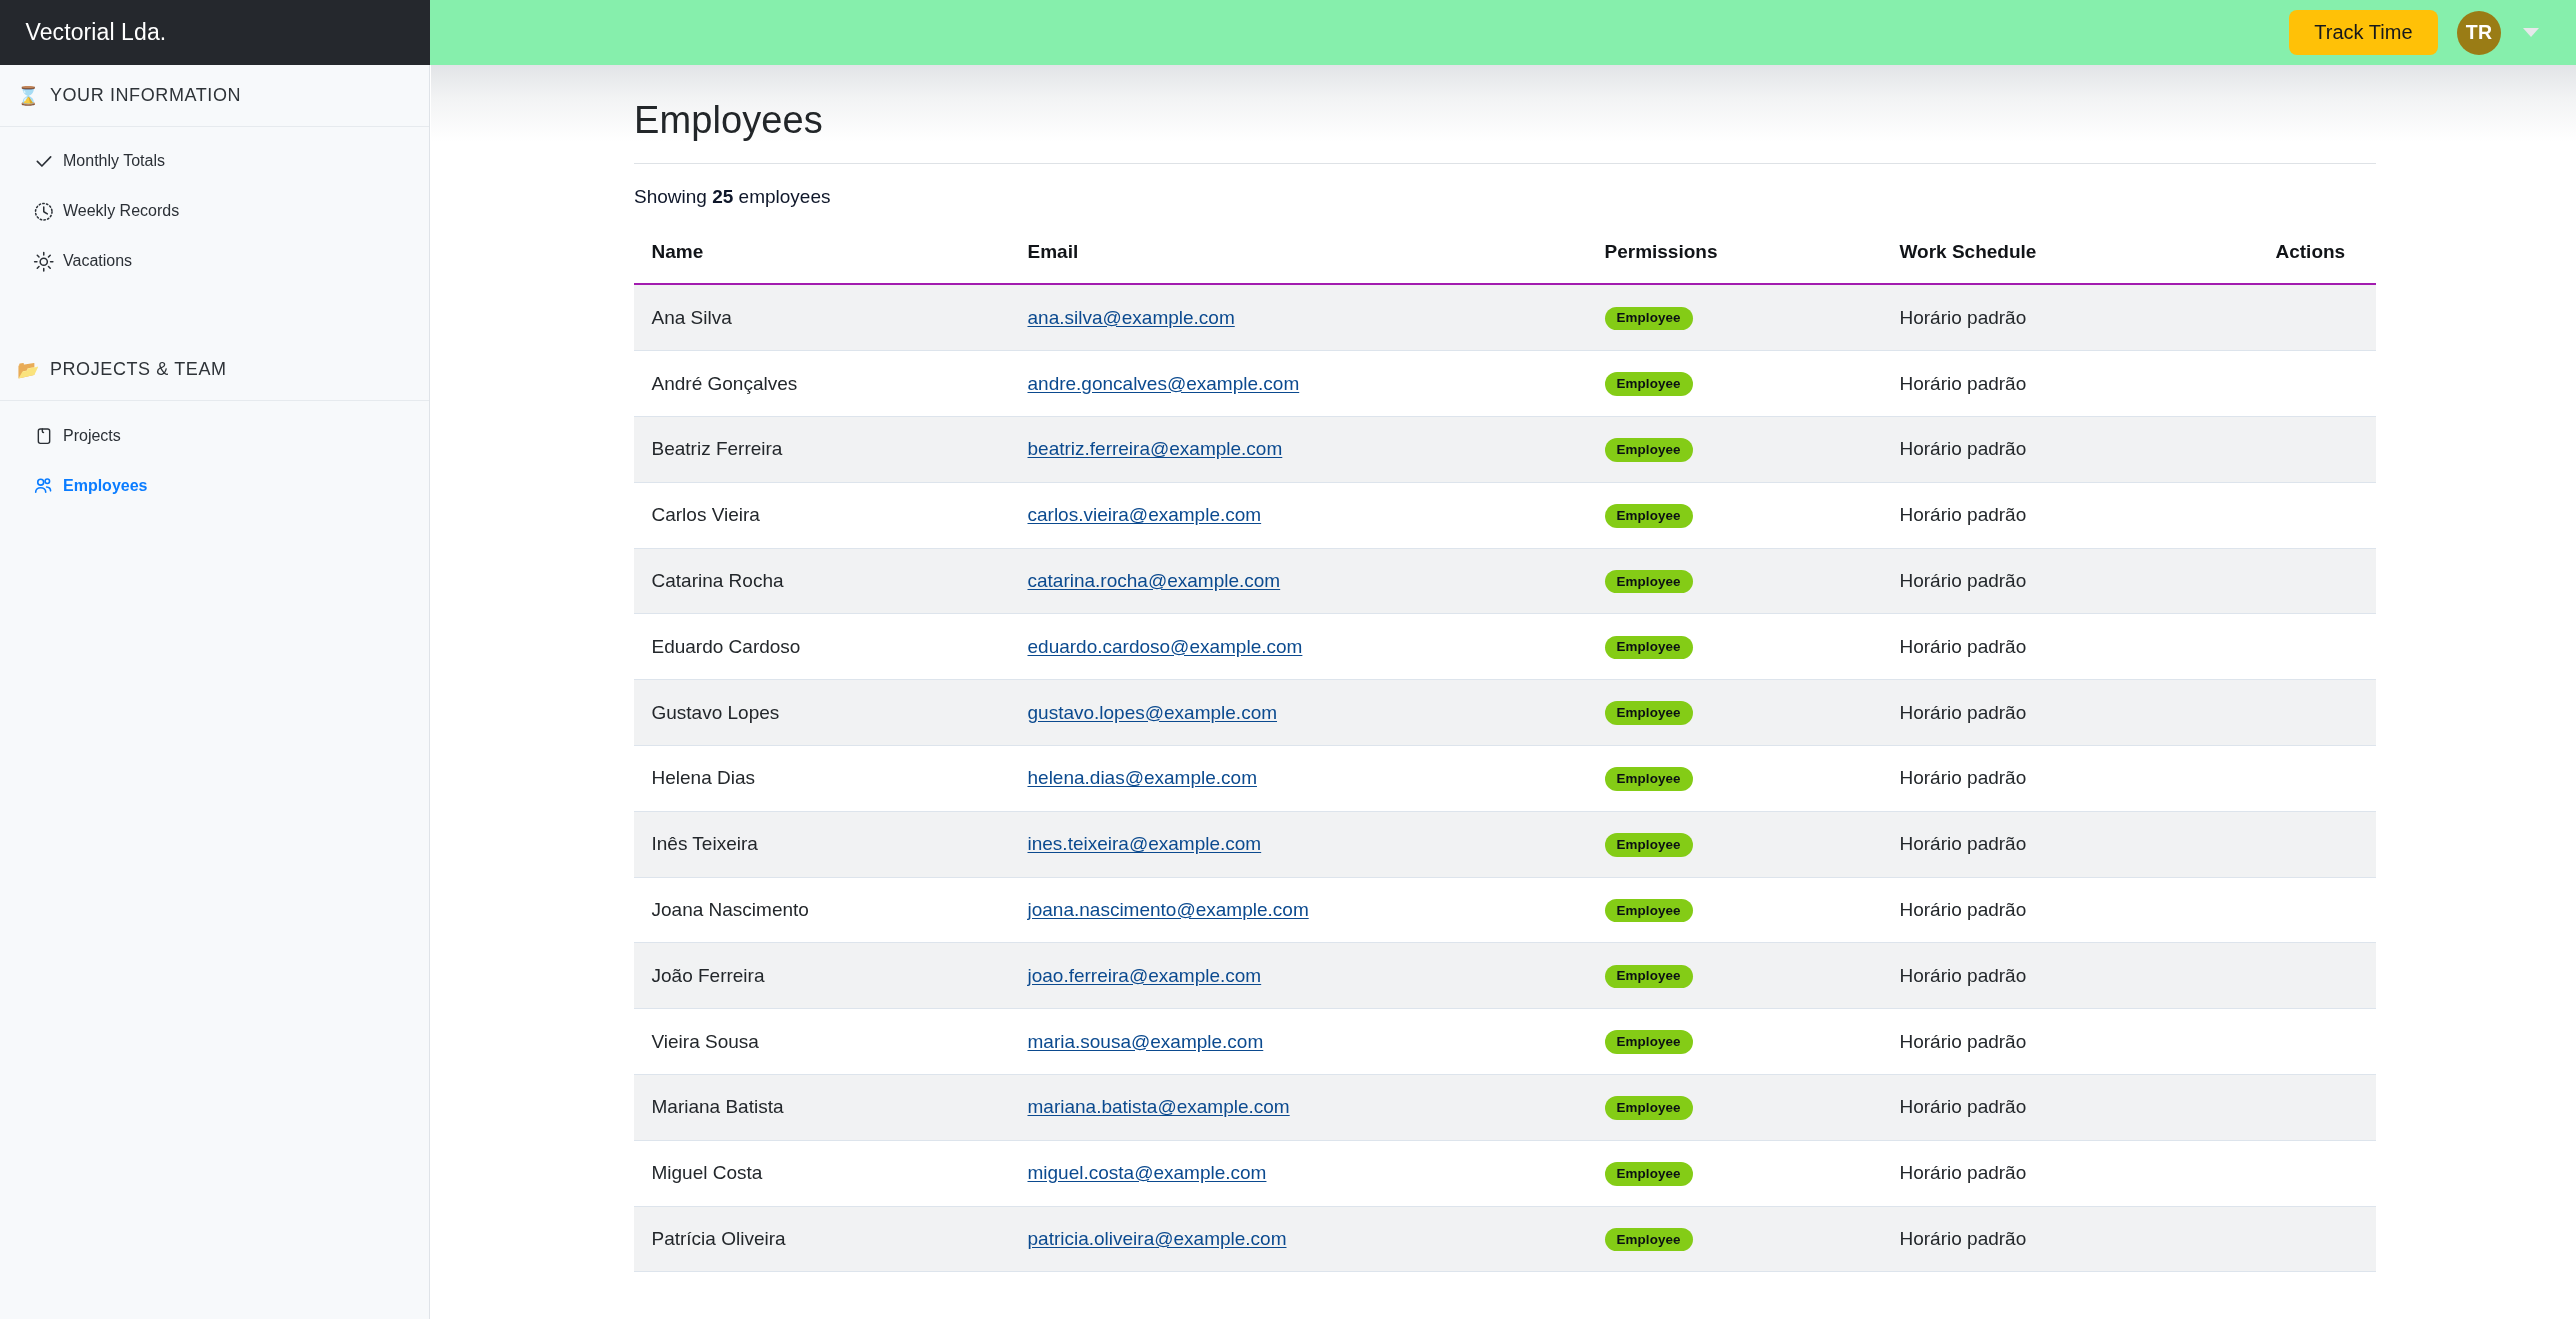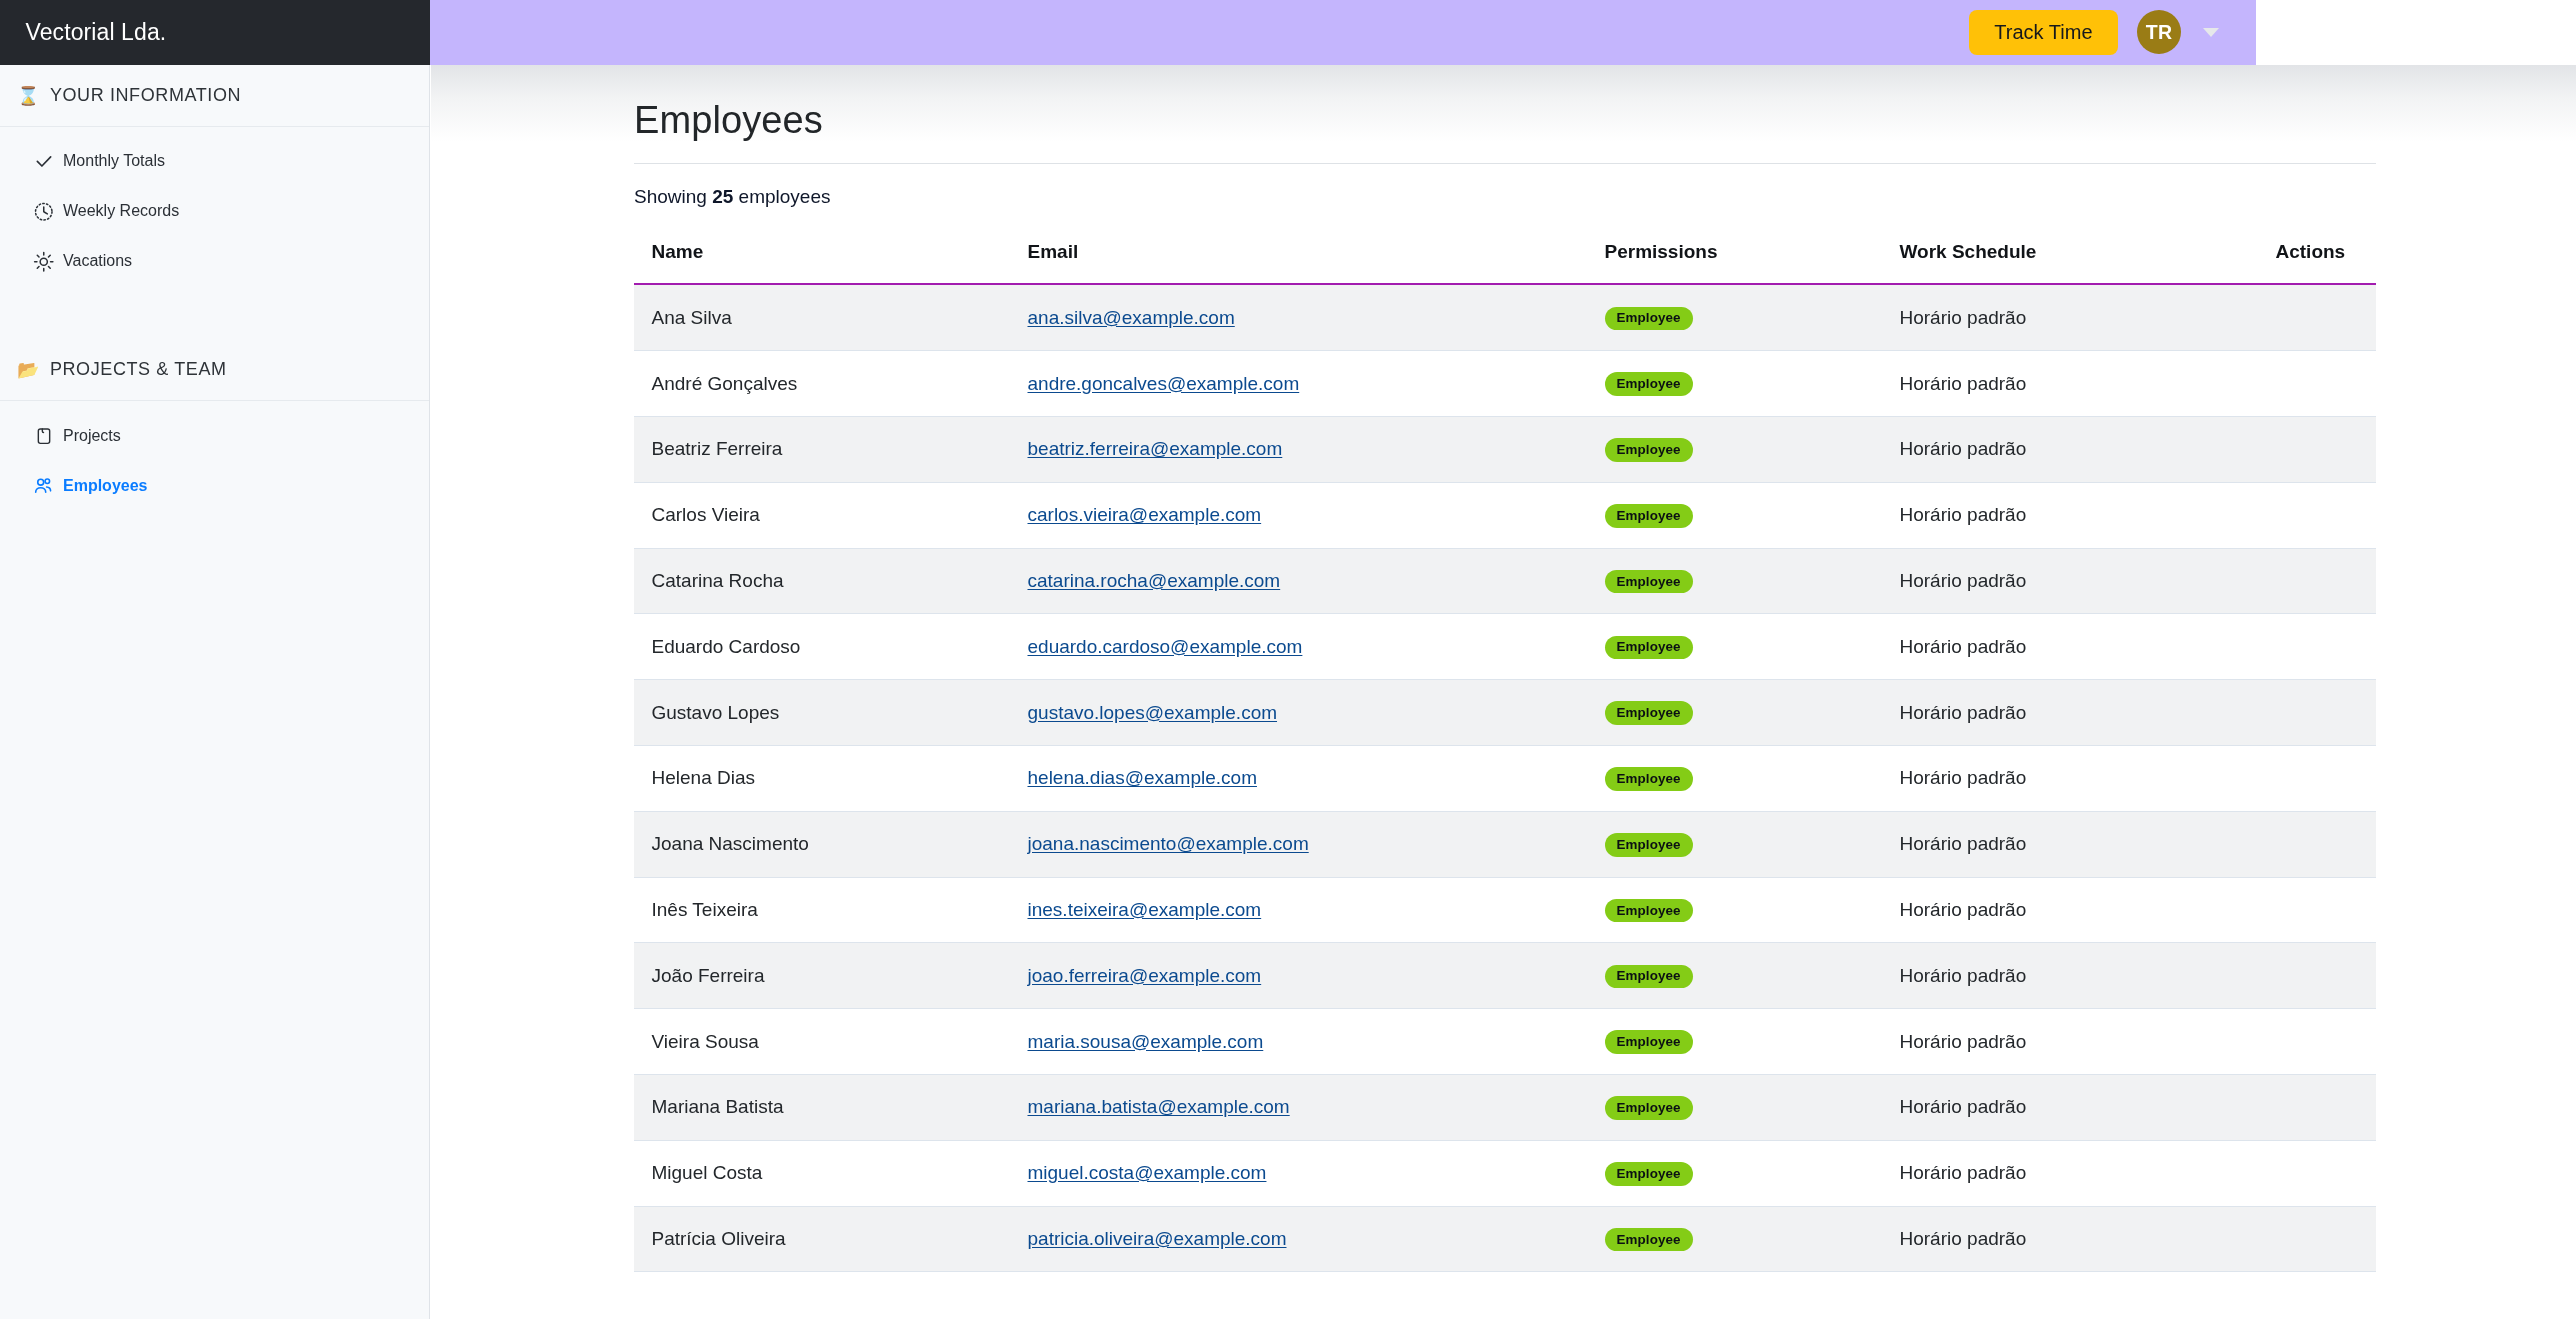--- a/index.html
+++ b/index.html
@@ -7,23 +7,23 @@
     width: 2576px; height: 1320px;
     overflow: hidden;
     font-family: "Liberation Sans", "DejaVu Sans", sans-serif;
     background: #ffffff;
     -webkit-font-smoothing: antialiased;
   }
 
   
   .topbar {
     position: absolute; top: 0; left: 0;
-    width: 2256px; height: 65px;
-    background: #c4b5fd;
-    display: flex; align-items: center;
+    width: 2576px; height: 65px;
+    background: #86efac;
+    display: flex; 
     z-index: 20;
   }
   .brand-block {
     width: 430px; height: 65px;
     background: #25282d;
     display: flex; align-items: center;
     padding-left: 25.5px;
     flex: 0 0 430px;
   }
   .brand-title {
@@ -360,29 +360,29 @@
               <td class="c-actions"></td>
             </tr>
             <tr>
               <td class="c-name">Helena Dias</td>
               <td><a class="email-link">helena.dias@example.com</a></td>
               <td><span class="badge">Employee</span></td>
               <td>Horário padrão</td>
               <td class="c-actions"></td>
             </tr>
             <tr>
+              <td class="c-name">Inês Teixeira</td>
+              <td><a class="email-link">ines.teixeira@example.com</a></td>
+              <td><span class="badge">Employee</span></td>
+              <td>Horário padrão</td>
+              <td class="c-actions"></td>
+            </tr>
+            <tr>
               <td class="c-name">Joana Nascimento</td>
               <td><a class="email-link">joana.nascimento@example.com</a></td>
-              <td><span class="badge">Employee</span></td>
-              <td>Horário padrão</td>
-              <td class="c-actions"></td>
-            </tr>
-            <tr>
-              <td class="c-name">Inês Teixeira</td>
-              <td><a class="email-link">ines.teixeira@example.com</a></td>
               <td><span class="badge">Employee</span></td>
               <td>Horário padrão</td>
               <td class="c-actions"></td>
             </tr>
             <tr>
               <td class="c-name">João Ferreira</td>
               <td><a class="email-link">joao.ferreira@example.com</a></td>
               <td><span class="badge">Employee</span></td>
               <td>Horário padrão</td>
               <td class="c-actions"></td>

